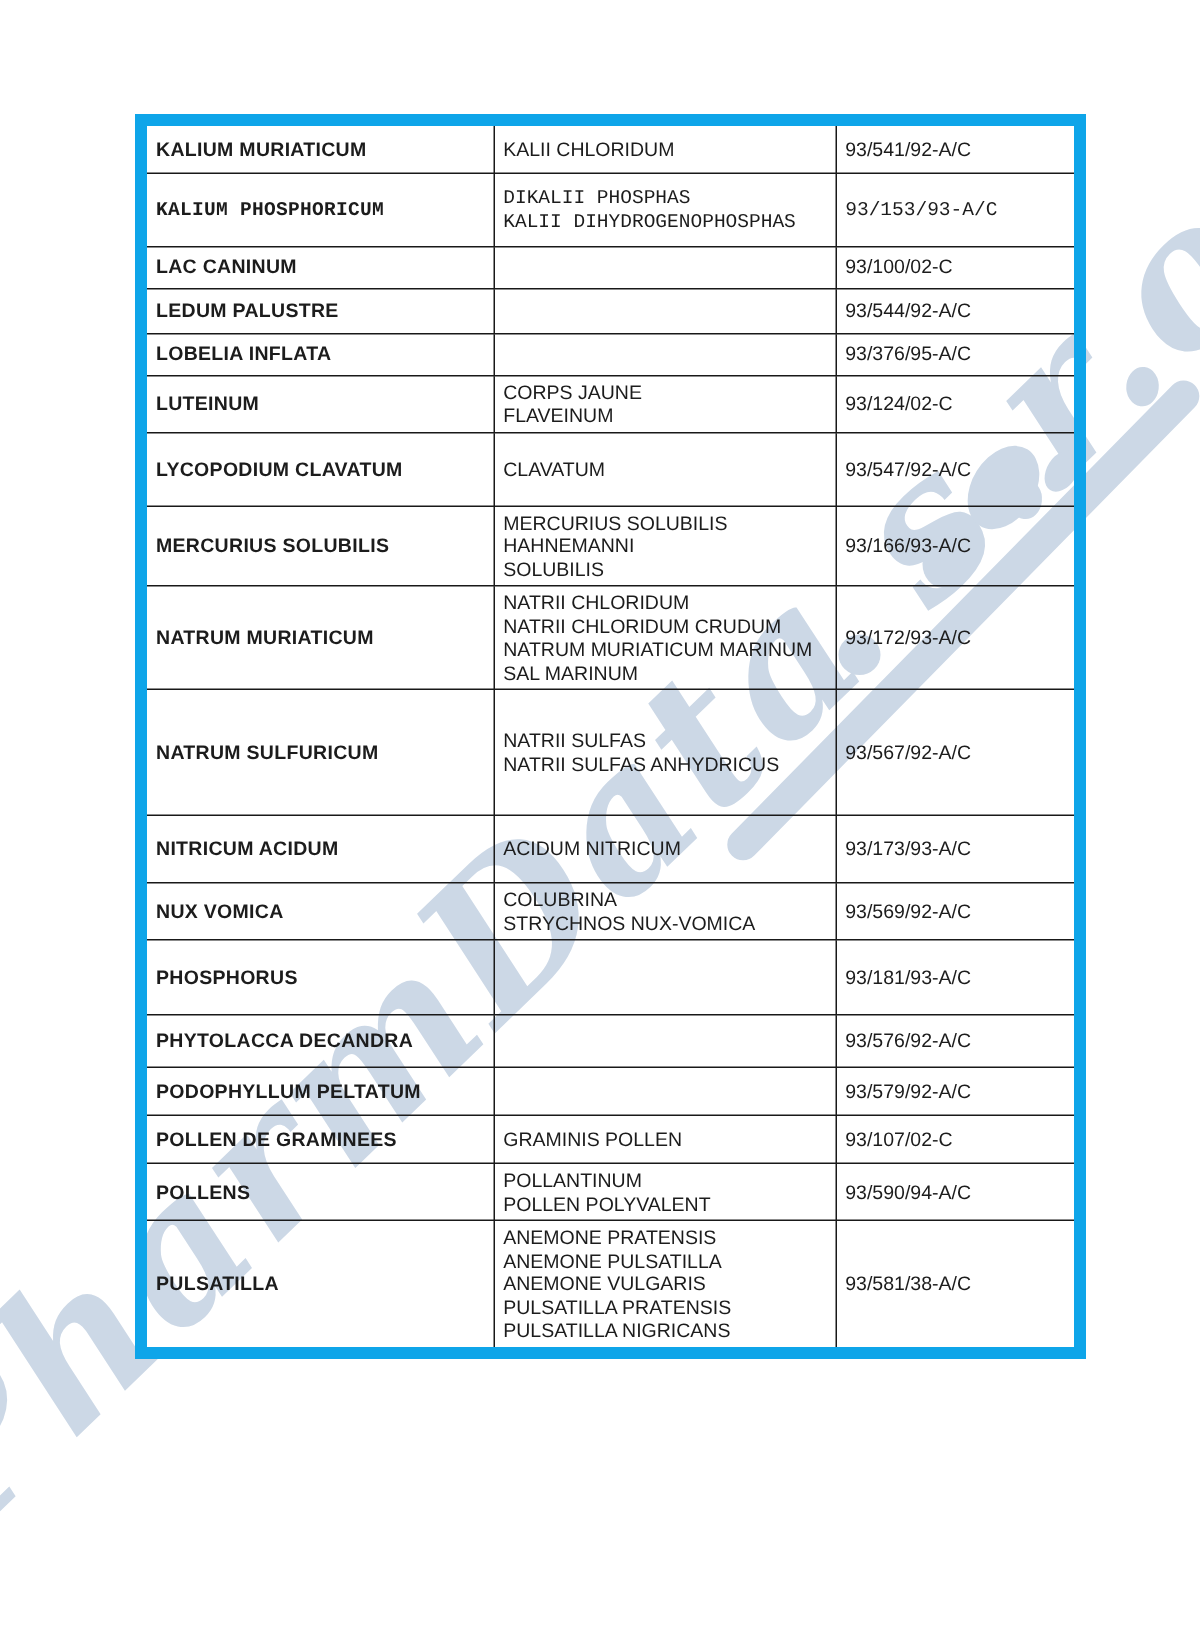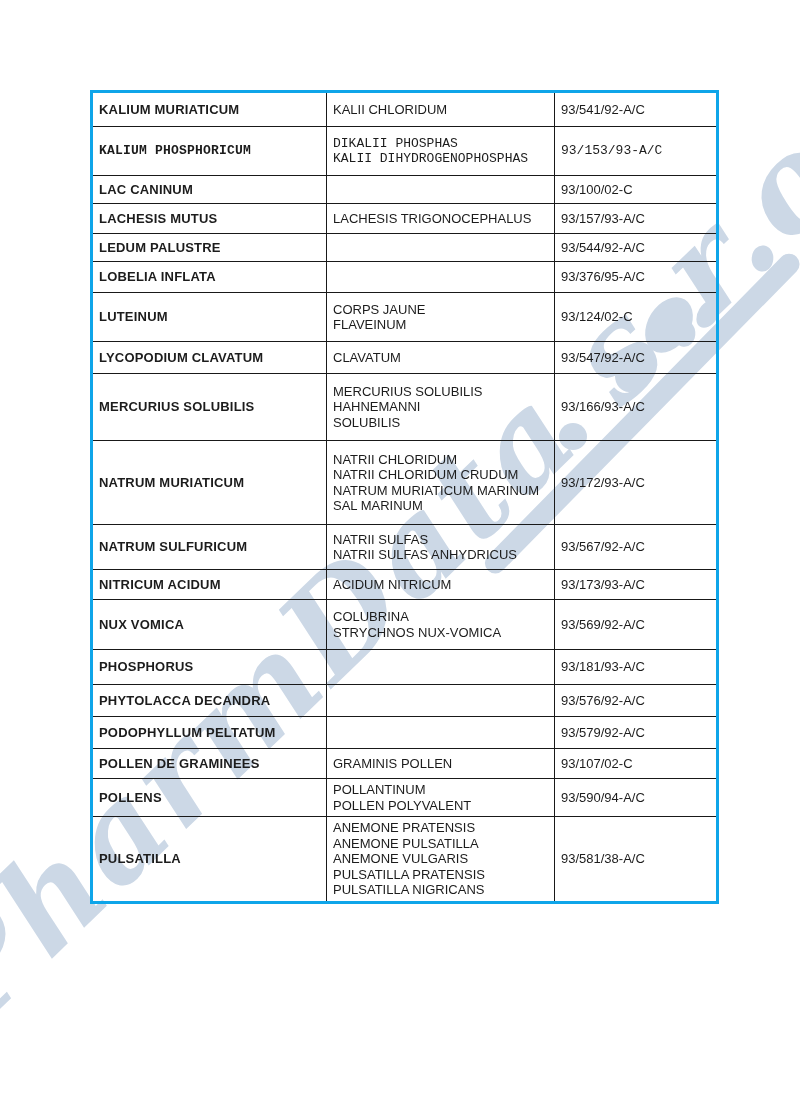--- a/index.html
+++ b/index.html
@@ -40,26 +40,26 @@
   }
   .wm-blob { position: absolute; background: #ccd8e6; border-radius: 50%; }
   .wm-blob.b1 { left: 648px; top: 295px; width: 42px; height: 60px; transform: rotate(32deg); }
   .wm-blob.b2 { left: 698px; top: 299px; width: 20px; height: 30px; transform: rotate(32deg); }
   .wm-blob.b3 { left: 615px; top: 360px; width: 28px; height: 32px; }
   .wm-blob.b4 { left: 559px; top: 423px; width: 28px; height: 27px; }
 
   
   table.remedies {
     position: absolute;
-    left: 90px; top: 90px;
+    left: 90px; top: 76px;
     z-index: 1;
     width: 626px;
     table-layout: fixed;
     border-collapse: collapse;
-    border: 3px solid #0ea5e9;
+    border: 8px solid #0ea5e9;
     background: transparent;
   }
   table.remedies td {
     border: 1px solid #191919;
     vertical-align: middle;
     padding: 3px 6px;
     font-size: 13px;
     line-height: 15.5px;
     color: #1c1c1c;
     overflow: hidden;
@@ -122,25 +122,20 @@
           <td class="c-syn">DIKALII PHOSPHAS
 KALII DIHYDROGENOPHOSPHAS</td>
           <td class="c-reg">93/153/93-A/C</td>
         </tr>
         <tr>
           <td class="c-name">LAC CANINUM</td>
           <td class="c-syn"></td>
           <td class="c-reg">93/100/02-C</td>
         </tr>
         <tr>
-          <td class="c-name">LACHESIS MUTUS</td>
-          <td class="c-syn">LACHESIS TRIGONOCEPHALUS</td>
-          <td class="c-reg">93/157/93-A/C</td>
-        </tr>
-        <tr>
           <td class="c-name">LEDUM PALUSTRE</td>
           <td class="c-syn"></td>
           <td class="c-reg">93/544/92-A/C</td>
         </tr>
         <tr>
           <td class="c-name">LOBELIA INFLATA</td>
           <td class="c-syn"></td>
           <td class="c-reg">93/376/95-A/C</td>
         </tr>
         <tr>

